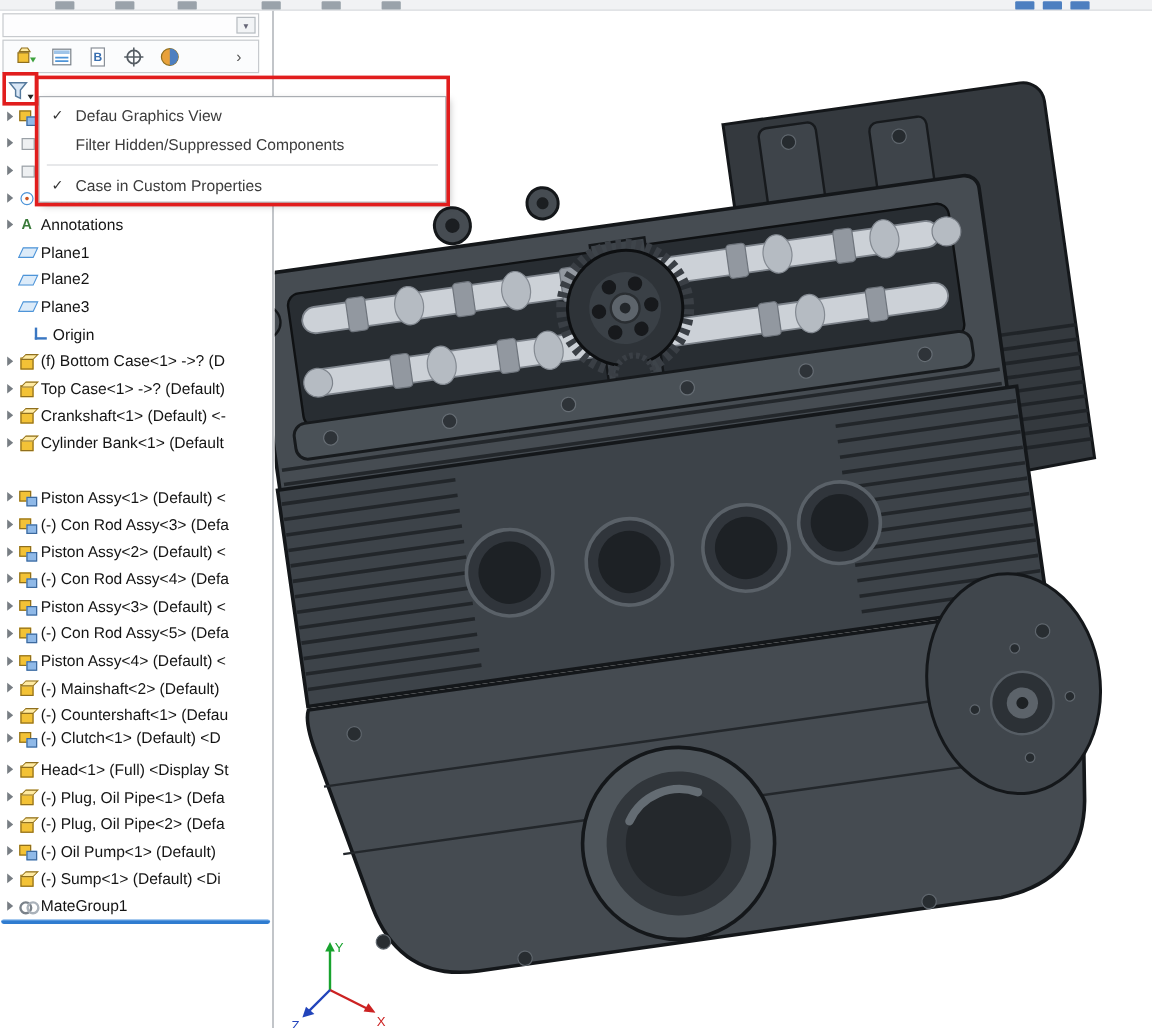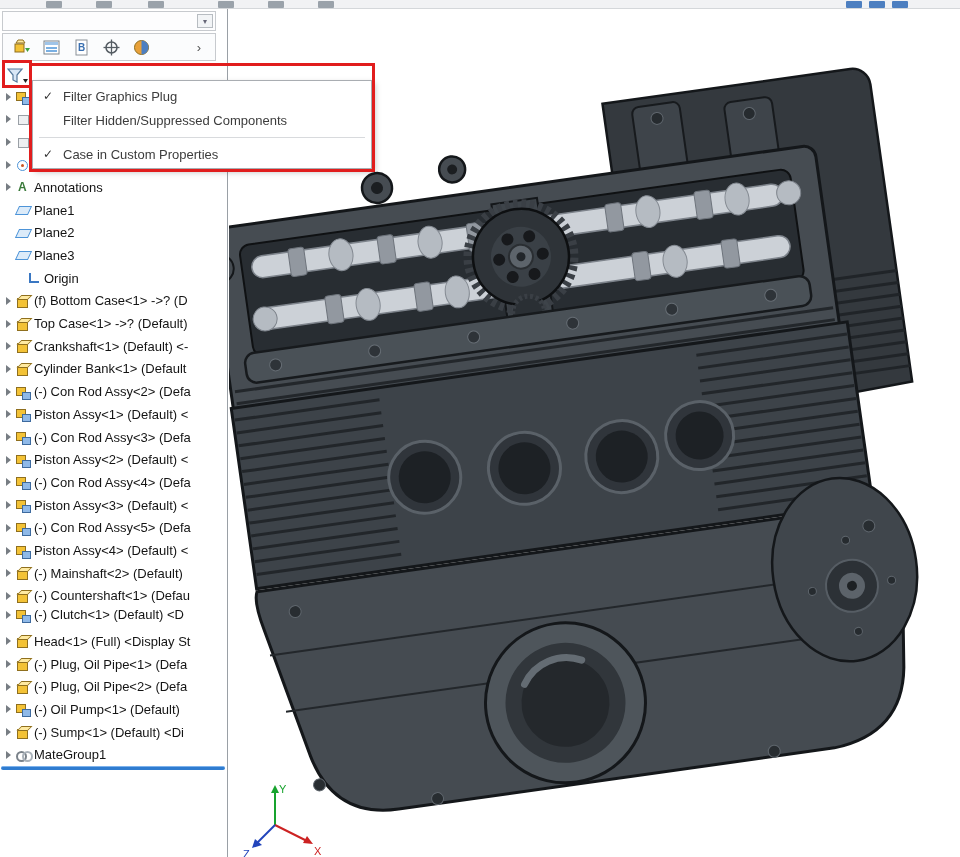--- a/index.html
+++ b/index.html
@@ -212,25 +212,20 @@
         <div class="trow" style="top: 326.7px;">
       <span class="arrow"></span>
       <span class="t-icon ic-part"></span>
       <span class="t-label">Crankshaft&lt;1&gt; (Default) &lt;-</span>
     </div>
         <div class="trow" style="top: 349.4px;">
       <span class="arrow"></span>
       <span class="t-icon ic-part"></span>
       <span class="t-label">Cylinder Bank&lt;1&gt; (Default</span>
     </div>
-        <div class="trow" style="top: 372.1px;">
-      <span class="arrow"></span>
-      <span class="t-icon ic-asm"></span>
-      <span class="t-label">(-) Con Rod Assy&lt;2&gt; (Defa</span>
-    </div>
         <div class="trow" style="top: 394.8px;">
       <span class="arrow"></span>
       <span class="t-icon ic-asm"></span>
       <span class="t-label">Piston Assy&lt;1&gt; (Default) &lt;</span>
     </div>
         <div class="trow" style="top: 417.5px;">
       <span class="arrow"></span>
       <span class="t-icon ic-asm"></span>
       <span class="t-label">(-) Con Rod Assy&lt;3&gt; (Defa</span>
     </div>
@@ -430,21 +425,21 @@
       <polygon points="9,67 12,58 19,64" fill="#2244bb"></polygon>
       <text x="36" y="12" font-size="11" fill="#18a32e" font-family="Liberation Sans, sans-serif">Y</text>
       <text x="71" y="74" font-size="11" fill="#cc2222" font-family="Liberation Sans, sans-serif">X</text>
       <text x="0" y="77" font-size="11" fill="#2244bb" font-family="Liberation Sans, sans-serif">Z</text>
     </svg>
   </div>
 
   <div id="filter-menu">
       <div class="menu-item" style="top: 3px;">
       <span class="menu-check">✓</span>
-      <span class="menu-label">Filter Graphics Plug</span>
+      <span class="menu-label">Defau Graphics View</span>
     </div>
       <div class="menu-item" style="top: 27px;">
       <span class="menu-check"></span>
       <span class="menu-label">Filter Hidden/Suppressed Components</span>
     </div>
       <div class="menu-item" style="top: 61px;">
       <span class="menu-check">✓</span>
       <span class="menu-label">Case in Custom Properties</span>
     </div>
       <div class="menu-sep" style="top: 56px;"></div>

